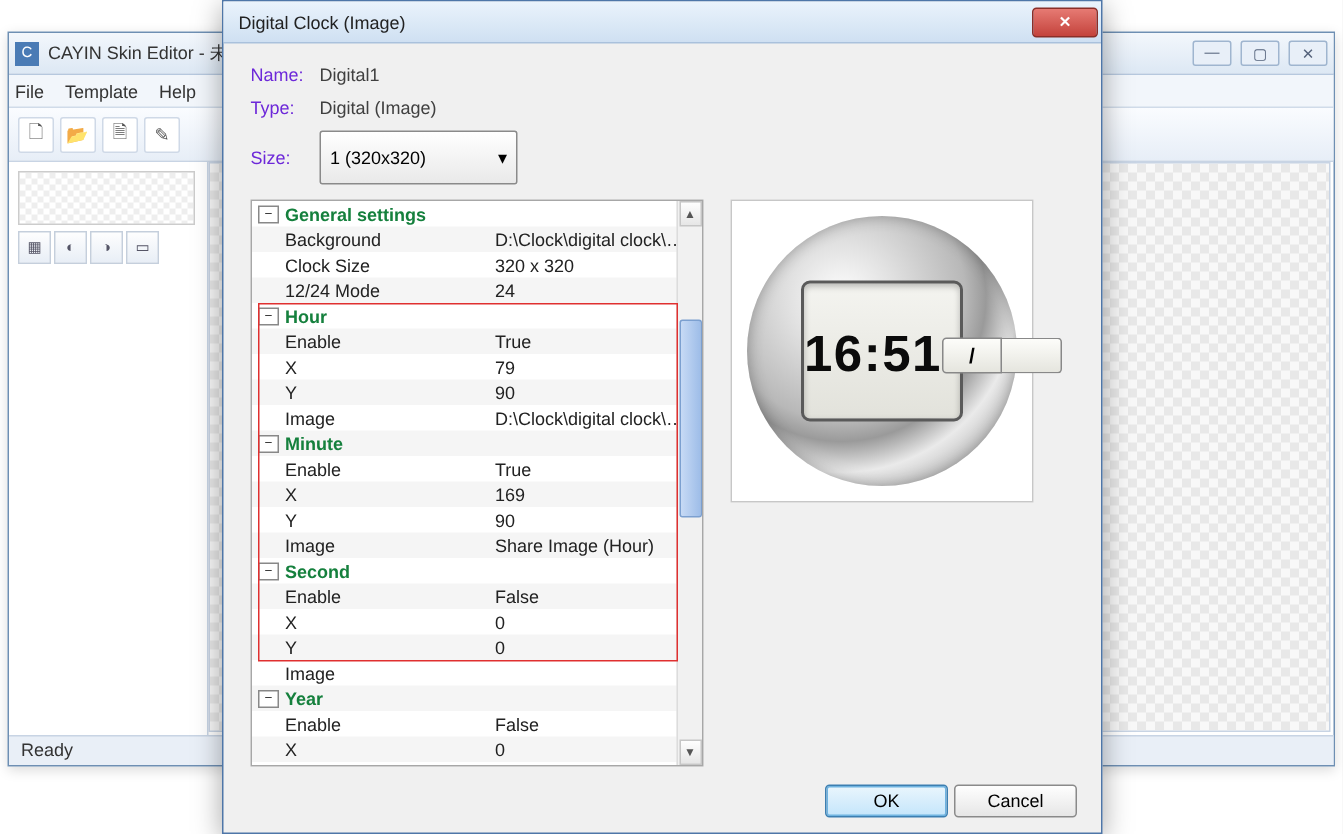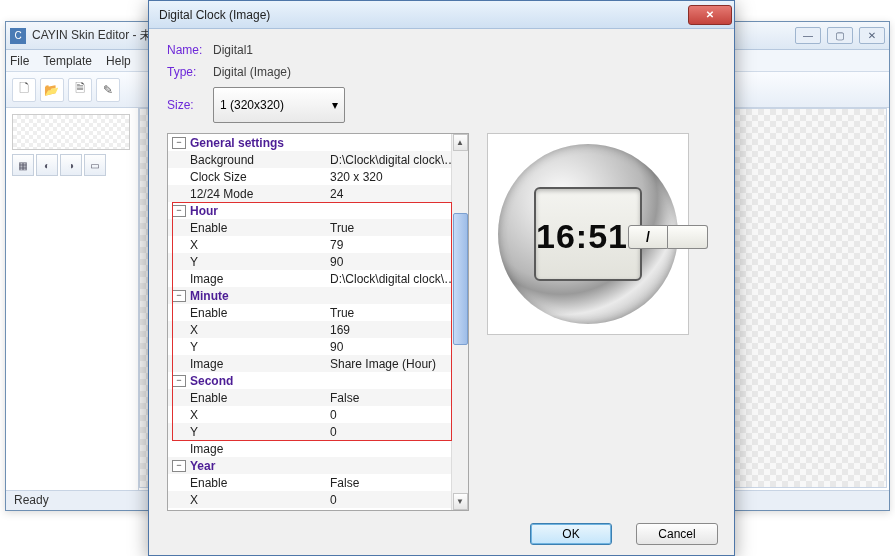--- a/index.html
+++ b/index.html
@@ -38,34 +38,34 @@
 .props-panel { width: 302px; height: 378px; border: 1px solid #a7a7a7; background: #fff; position: relative; overflow: hidden; }
 .props-scroll { position: absolute; right: 0; top: 0; width: 17px; bottom: 0; background: #f1f1f1; border-left: 1px solid #dcdcdc; display:flex; flex-direction:column; align-items:center; }
 .scroll-arrow { width: 15px; height: 17px; background: linear-gradient(#fefefe,#e6e6e6); border: 1px solid #c6c6c6; font-size: 8px; color: #555; display:flex;align-items:center;justify-content:center; }
 .scroll-thumb { width: 15px; height: 132px; background: linear-gradient(90deg,#c7daf5,#9ebde8); border: 1px solid #7ca0d0; border-radius: 2px; margin-top: 62px; }
 .prop-list { font-size: 12px; color: #222; }
 .prop-row { display: flex; height: 17px; align-items: center; }
 .prop-row.alt { background: #f5f5f5; }
 .prop-toggle { width: 14px; height: 12px; border: 1px solid #888; background: #fff; font-size: 9px; line-height: 9px; text-align: center; margin: 0 4px 0 4px; color: #333; display:inline-flex;align-items:center;justify-content:center; flex-shrink:0;}
 .prop-spacer { width: 22px; display:inline-block; flex-shrink:0;}
 .prop-key { width: 140px; white-space: nowrap; overflow: hidden; }
-.prop-key.group { font-weight: bold; color: #4c1d95; }
+.prop-key.group { font-weight: bold; color: #15803d; }
 .prop-val { flex: 1; white-space: nowrap; overflow: hidden; text-overflow: ellipsis; padding-right: 4px; }
 .highlight-box { position: absolute; left: 4px; top: 68px; width: 280px; height: 239px; border: 1.5px solid #e03030; pointer-events: none; z-index: 5; }
 
 .preview { width: 202px; height: 202px; border: 1px solid #c7c7c7; background: #fff; display: flex; align-items: center; justify-content: center; }
 .clock-face { width: 180px; height: 180px; border-radius: 50%; background: radial-gradient(circle at 35% 30%, #fefefe 0%, #e2e2e2 20%, #b8b8b8 48%, #9a9a9a 56%, #eaeaea 68%, #7d7d7d 100%); display: flex; align-items: center; justify-content: center; box-shadow: inset 0 0 10px rgba(0,0,0,0.3); }
 .clock-screen { width: 108px; height: 94px; background: linear-gradient(#f4f4f0,#e2e2db); border: 2px solid #5a5a5a; border-radius: 6px; display: flex; align-items: center; padding: 4px 0; box-shadow: inset 0 2px 4px rgba(0,0,0,0.25);}
 .clock-time { font-family: Arial, sans-serif; font-size: 34px; font-weight: 900; letter-spacing: 1px; color: #0b0b0b; line-height: 1; margin-top: 4px;}
 .clock-sub { display: flex; gap: 0; margin-top: 6px; }
 .clock-cell { width: 40px; height: 24px; border: 1px solid #888; background: linear-gradient(#fdfdfa,#e5e5de); font-size: 14px; font-weight: bold; display:flex;align-items:center;justify-content:center;}
 .clock-cell:first-child { border-radius: 3px 0 0 3px; }
 .clock-cell:last-child { border-radius: 0 3px 3px 0; border-left: none;}
 
-.dlg-buttons { position: absolute; bottom: 10px; right: 16px; display: flex; gap: 24px; }
+.dlg-buttons { position: absolute; bottom: 10px; right: 16px; display: flex; gap: 4px; }
 .dlg-btn { width: 82px; height: 22px; border: 1px solid #8a8a8a; background: linear-gradient(#fefefe,#e6e6e6); font-size: 12px; border-radius: 3px; display:flex;align-items:center;justify-content:center; }
 .dlg-btn.primary { border: 1px solid #3c7fb1; box-shadow: 0 0 0 1px #6fb3e0 inset; background: linear-gradient(#eaf6fd,#c4e5fb); }
 </style>
 </head>
 <body>
 
 <div class="parent-window">
   <div class="parent-titlebar">
     <div class="parent-icon">C</div>
     <div class="parent-title">CAYIN Skin Editor - 未</div>

